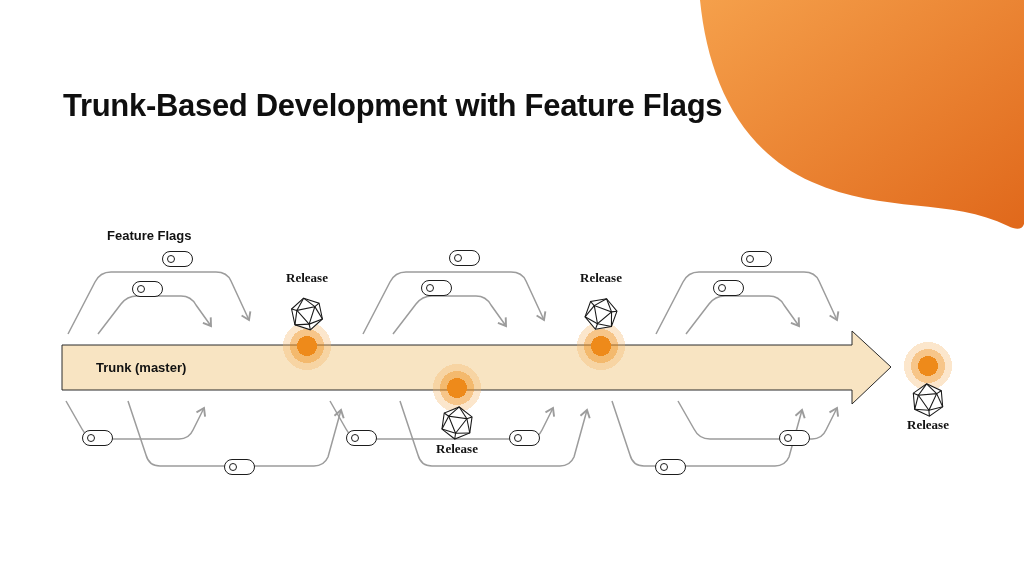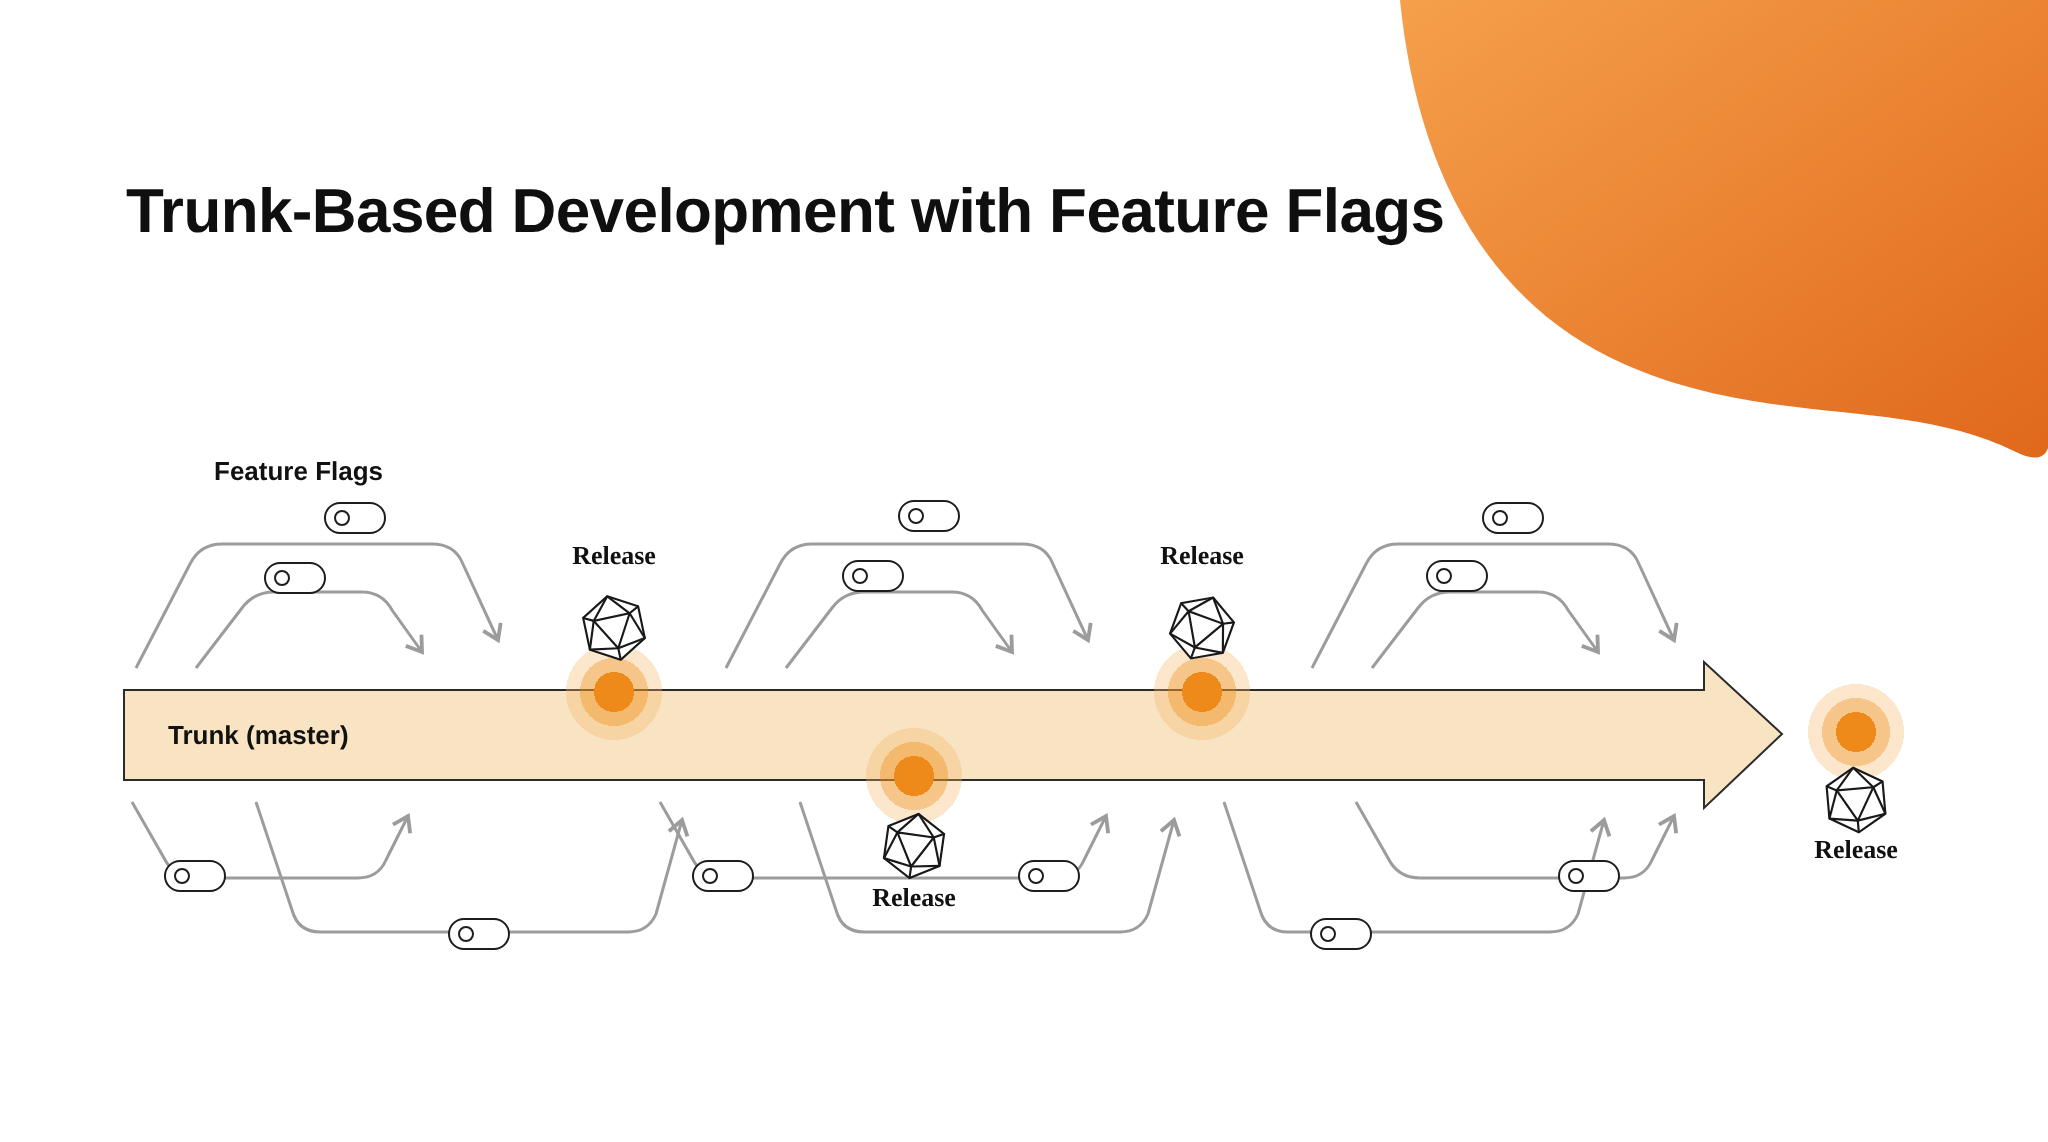--- a/index.html
+++ b/index.html
@@ -77,21 +77,21 @@
         <line x1="4.4" y1="29" x2="9.8" y2="13.8"></line>
         <line x1="4.4" y1="29" x2="20" y2="31.5"></line>
         <line x1="35.6" y1="29" x2="30.2" y2="13.8"></line>
         <line x1="35.6" y1="29" x2="20" y2="31.5"></line>
         <line x1="20" y1="38" x2="20" y2="31.5"></line>
       </g>
     </symbol>
   </svg>
 
   <div class="small-label" style="left:84px;top:228px;margin-left:23px;">Feature Flags</div>
-  <div class="small-label" style="left:84px;top:360px;z-index:2;">Trunk (master)</div>
+  <div class="small-label" style="left:96px;top:360px;z-index:2;">Trunk (master)</div>
 
   <div class="glow" style="left:279px;top:318px;"></div>
   <div class="glow" style="left:429px;top:360px;"></div>
   <div class="glow" style="left:573px;top:318px;"></div>
   <div class="glow" style="left:900px;top:338px;"></div>
 
   <svg class="ico" style="left:289px;top:296px;transform:rotate(-12deg);">
       <use href="#icosa"></use>
     </svg>
   <svg class="ico" style="left:439px;top:405px;transform:rotate(8deg);">

